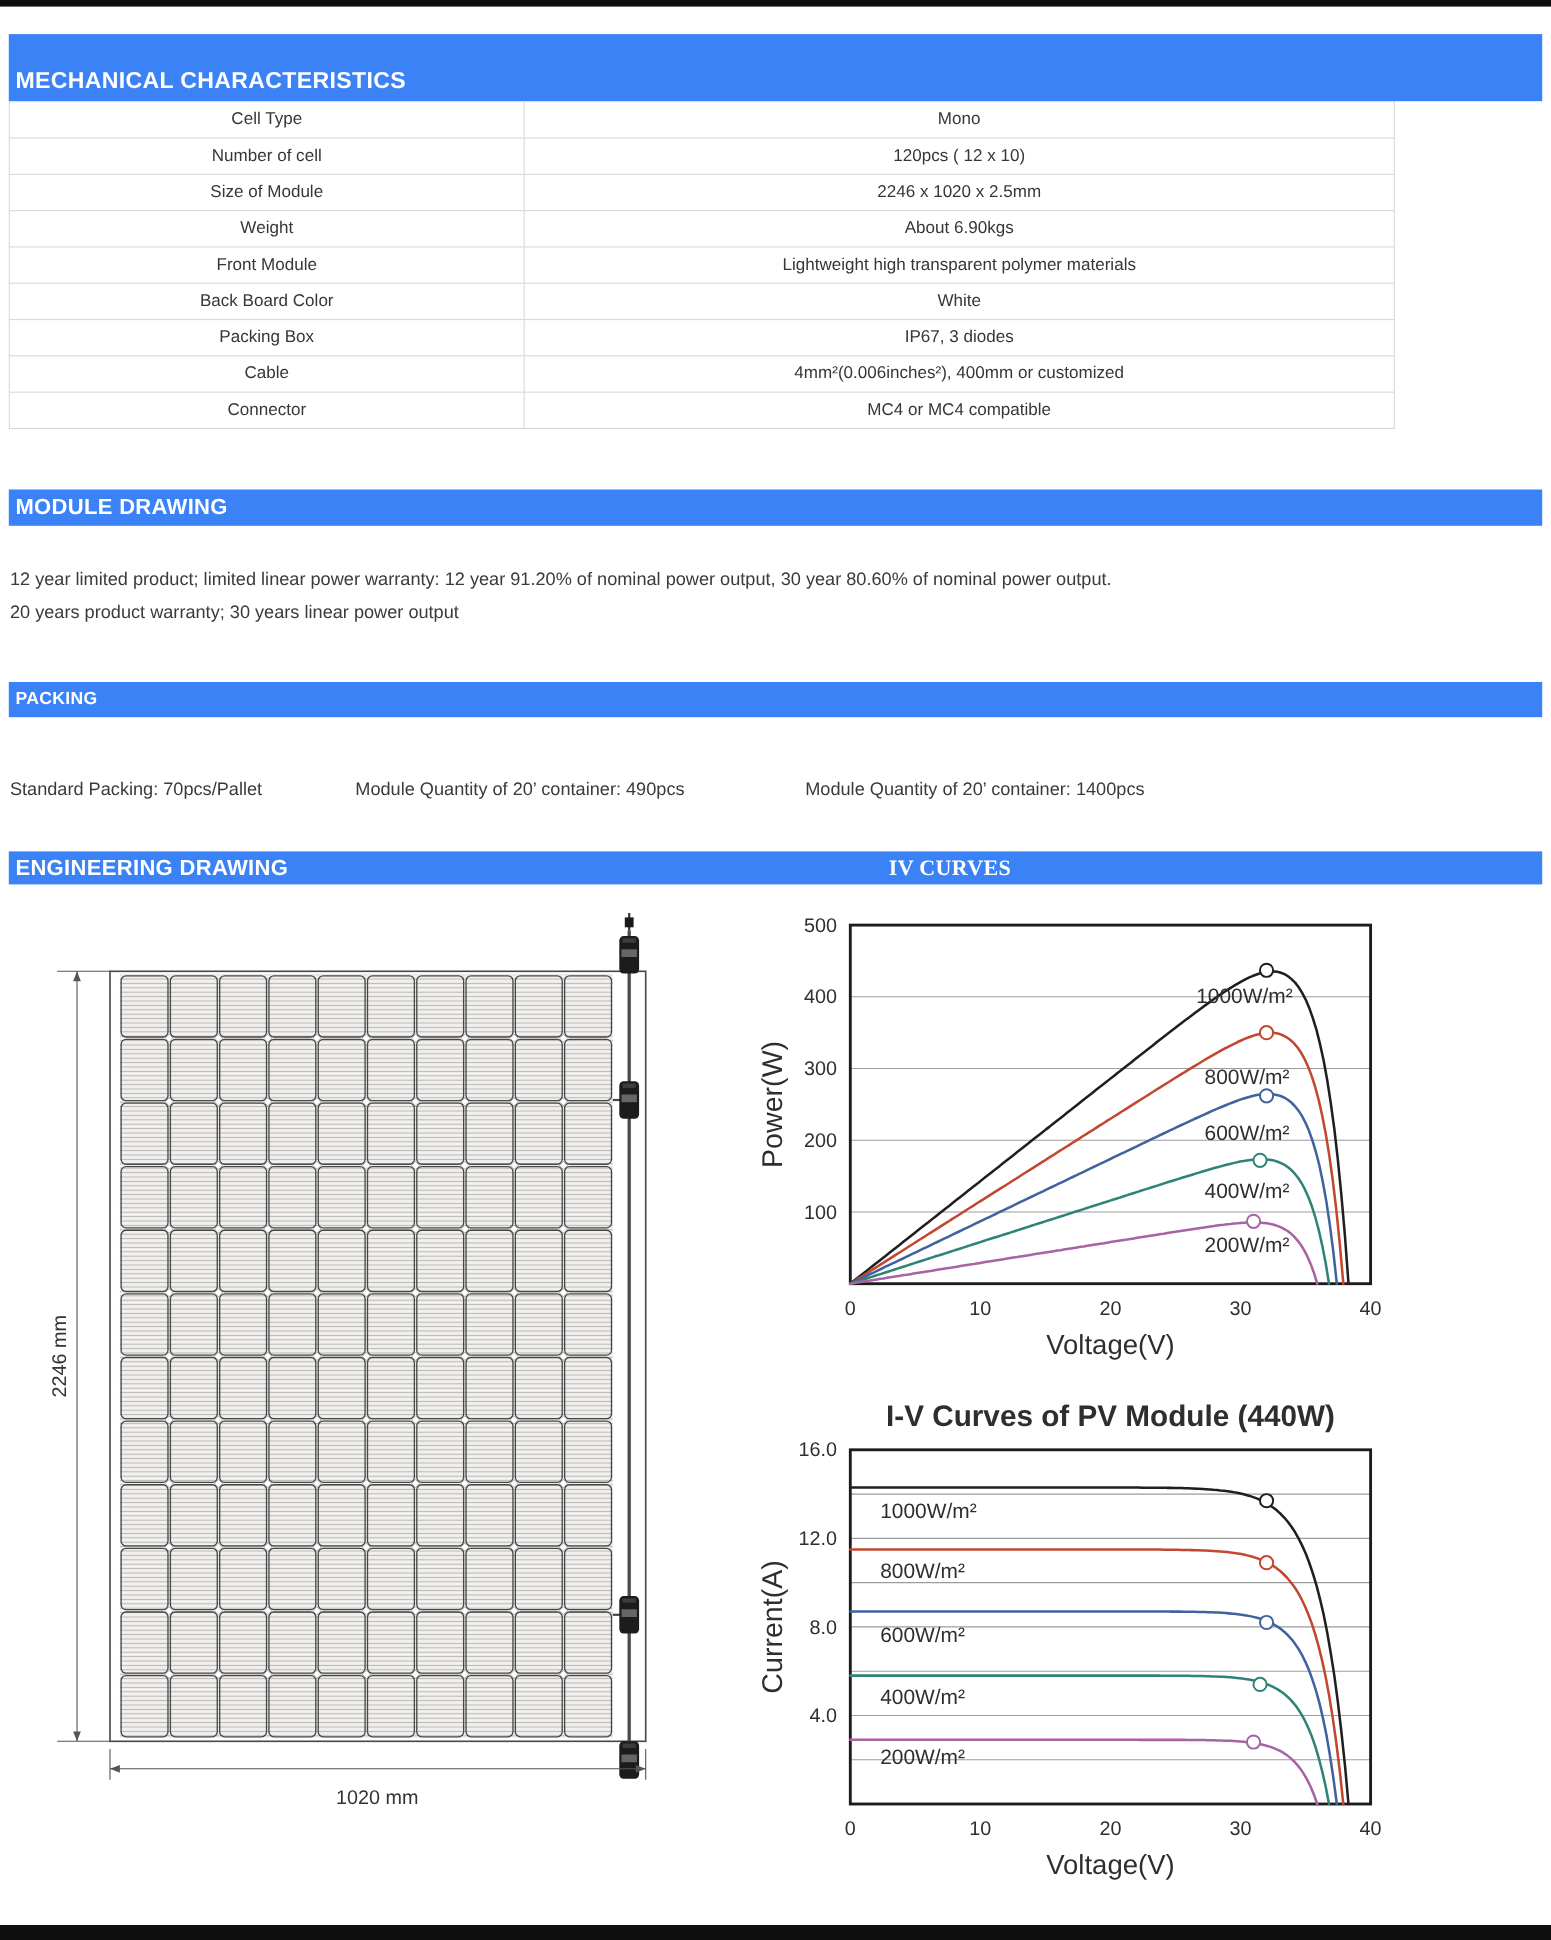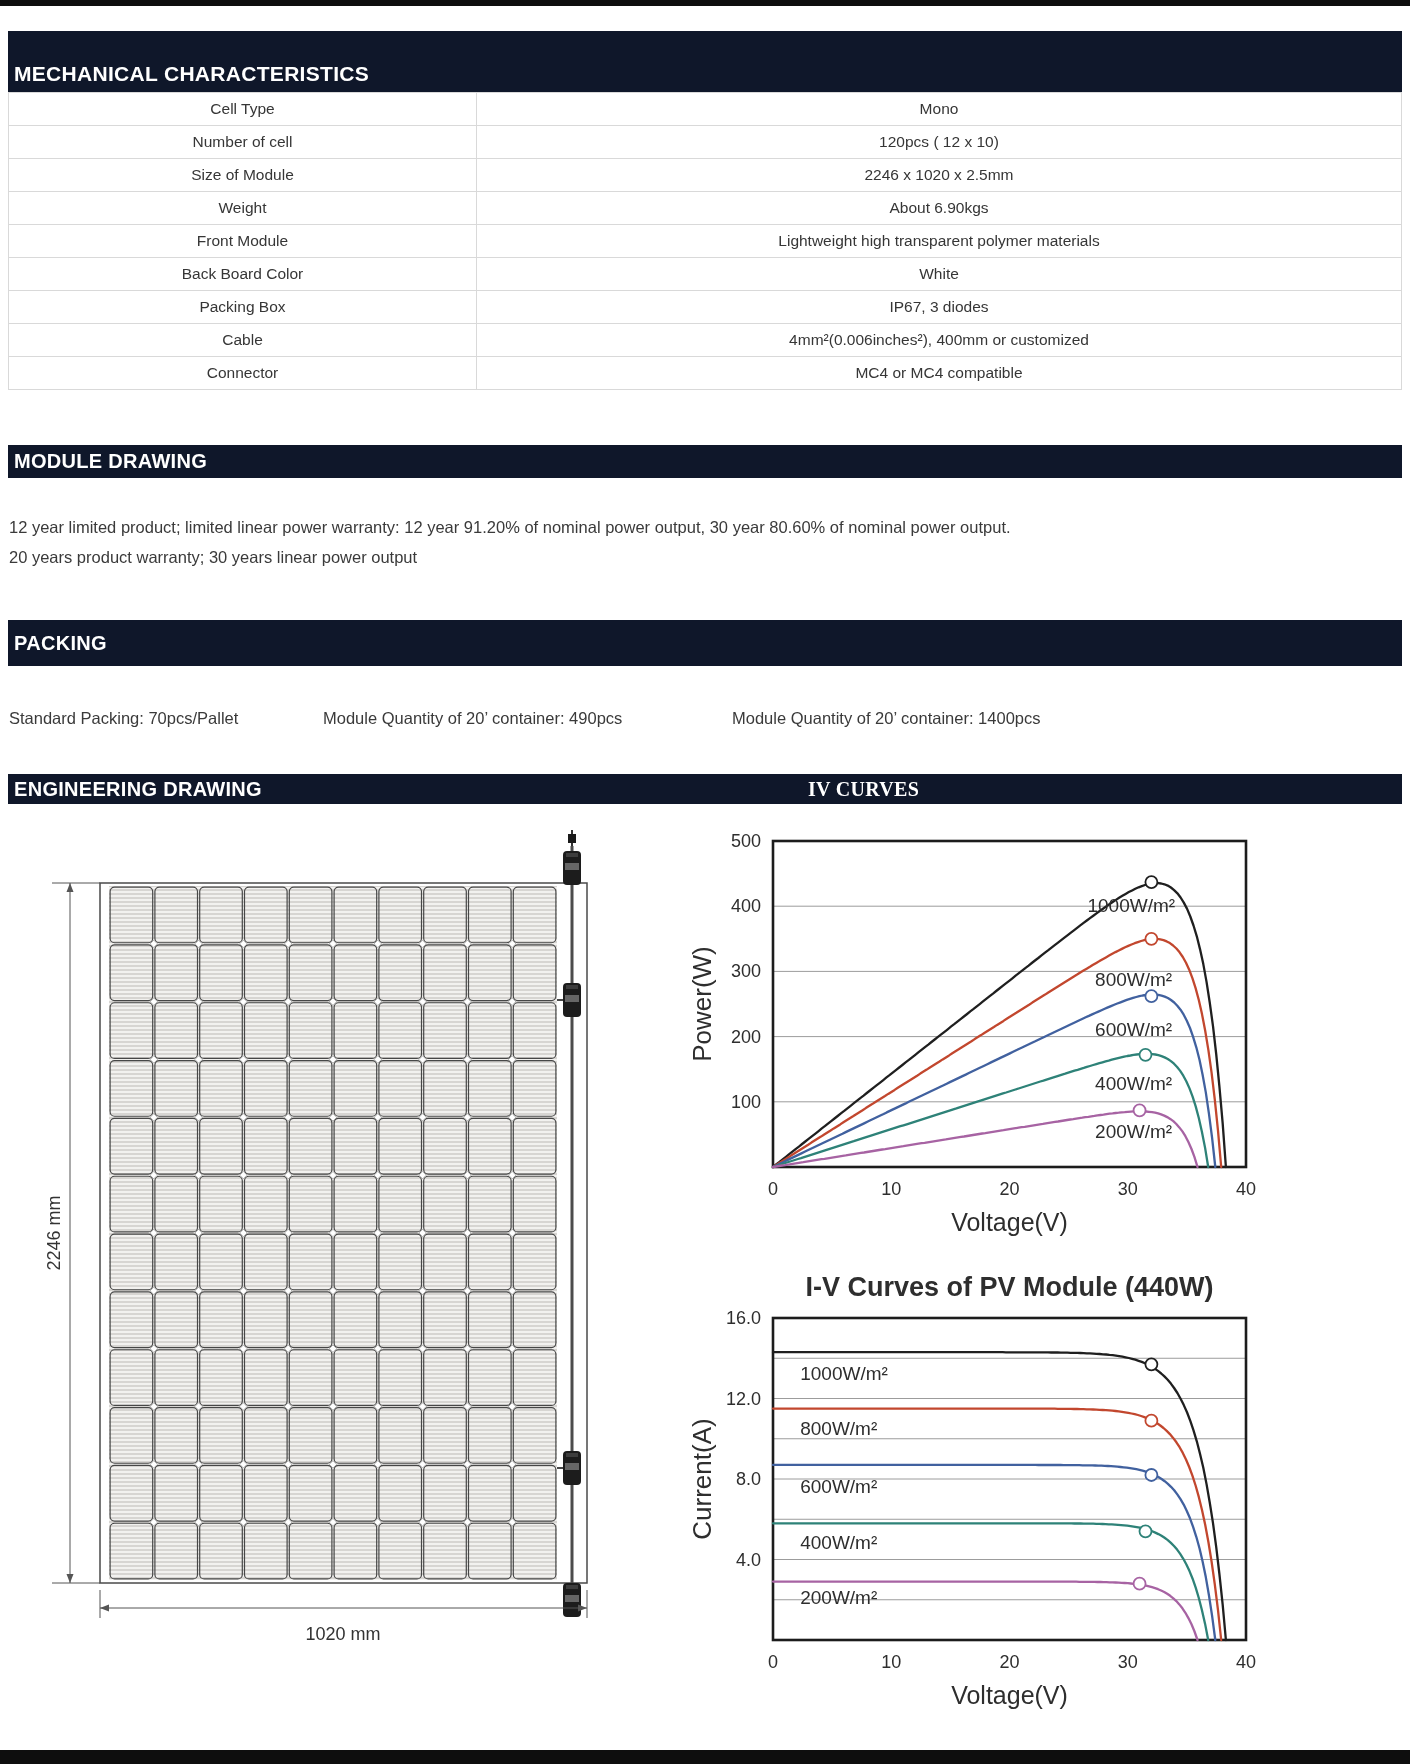--- a/index.html
+++ b/index.html
@@ -1,28 +1,28 @@
 <!DOCTYPE html>
 <html><head>
 <meta charset="utf-8">
 <style>
   html,body{margin:0;padding:0;background:#e8e8e8;}
   .page{position:relative;width:1410px;height:1764px;background:#ffffff;overflow:hidden;
         font-family:"Liberation Sans","DejaVu Sans",sans-serif;color:#333;}
   .hbar{position:absolute;left:0;width:1410px;background:#0e0e0e;}
-  .greenbar{position:absolute;left:8px;width:1394px;background:#0f172a;color:#fff;
+  .greenbar{position:absolute;left:8px;width:1394px;background:#3b82f6;color:#fff;
             font-weight:bold;letter-spacing:.3px;display:flex;align-items:center;}
   .greenbar .bartxt{padding-left:6px;}
   .bar-mech{top:31px;height:61px;font-size:21px;align-items:flex-end;}
   .bar-mech .bartxt{padding-bottom:6px;}
   .bar-warr{top:445px;height:33px;font-size:20px;}
-  .bar-pack{top:620px;height:46px;font-size:20px;}
+  .bar-pack{top:620px;height:32px;font-size:16px;}
   .bar-eng{top:774px;height:30px;font-size:20px;}
   .bar-eng .iv{position:absolute;left:800px;font-family:Liberation Serif, serif;}
-  table.spec{position:absolute;top:92px;left:8px;width:1394px;border-collapse:collapse;
+  table.spec{position:absolute;top:92px;left:8px;width:1260px;border-collapse:collapse;
              font-size:15.5px;color:#363636;background:#fff;}
   table.spec td{border:1px solid #d9d9d9;text-align:center;height:32px;padding:0 6px;}
   table.spec td.k{width:455px;}
   .para{position:absolute;left:9px;font-size:16.5px;color:#3a3a3a;white-space:nowrap;}
   .wline1{top:518px;}
   .wline2{top:548px;}
   .packrow{position:absolute;top:686px;left:0;width:1410px;height:22px;margin-top:23px;}
   .packrow span{position:absolute;font-size:16.5px;color:#3a3a3a;white-space:nowrap;}
   .pk0{left:9px;} .pk1{left:323px;} .pk2{left:732px;}
   svg{position:absolute;overflow:visible;}

